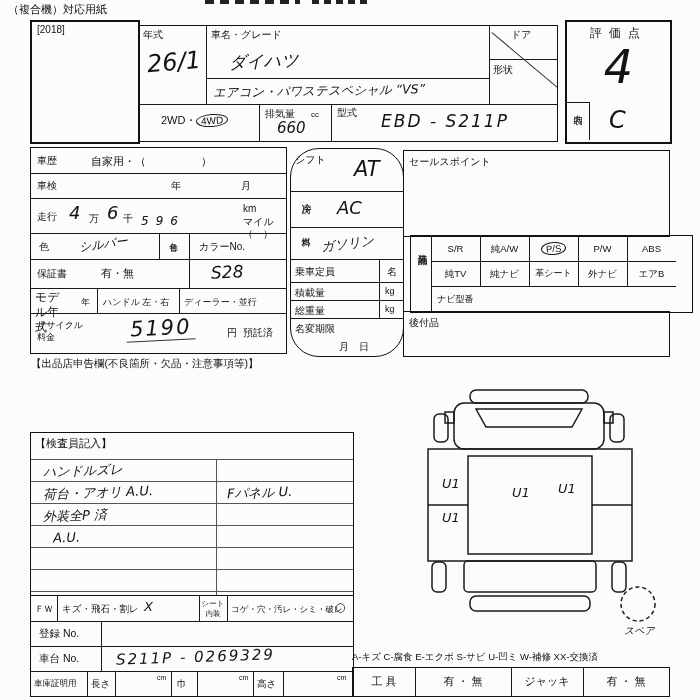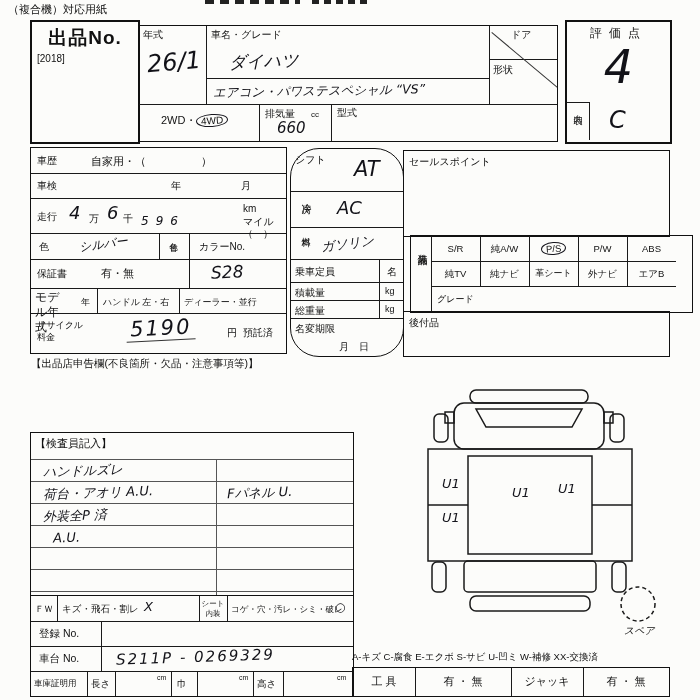--- a/index.html
+++ b/index.html
@@ -19,21 +19,20 @@
   svg text{font-family:"DejaVu Sans","Liberation Sans",sans-serif;font-style:italic;}
 </style>
 </head>
 <body>
 
 <div class="abs" style="left:8px;top:2px;font-size:11px;">（複合機）対応用紙</div>
 <div class="abs" style="left:205px;top:0;width:95px;height:4px;background:repeating-linear-gradient(90deg,#222 0 9px,transparent 9px 15px);"></div>
 <div class="abs" style="left:312px;top:0;width:55px;height:4px;background:repeating-linear-gradient(90deg,#222 0 7px,transparent 7px 12px);"></div>
 
 <div class="abs b2" style="left:30px;top:20px;width:106px;height:120px;">
-  <div class="ctr" style="font-size:19px;font-weight:bold;margin-top:3px;letter-spacing:1px;">出品No.</div>
   <div style="font-size:10px;margin-left:5px;margin-top:2px;">[2018]</div>
 </div>
 
 <div class="abs b15" style="left:138px;top:25px;width:418px;height:115px;overflow:hidden;">
   <div class="ln" style="left:0;top:78px;width:418px;height:1px;"></div>
   <div class="ln" style="left:67px;top:0;width:1px;height:78px;"></div>
   <div class="ln" style="left:350px;top:0;width:1px;height:78px;"></div>
   <div class="ln" style="left:67px;top:52px;width:283px;height:1px;"></div>
   <div class="ln" style="left:350px;top:33px;width:68px;height:1px;"></div>
   <div class="ln" style="left:120px;top:78px;width:1px;height:37px;"></div>
@@ -45,20 +44,21 @@
   <div class="abs" style="left:72px;top:2px;font-size:10px;">車名・グレード</div>
   <div class="abs hand" style="left:90px;top:24px;font-size:17px;transform:rotate(-2deg);">ダイハツ</div>
   <div class="abs hand nowrap" style="left:74px;top:57px;font-size:12.5px;transform:rotate(-1deg);">エアコン・パワステスペシャル “VS”</div>
   <div class="abs" style="left:372px;top:2px;font-size:10px;">ドア</div>
   <div class="abs" style="left:354px;top:37px;font-size:10px;">形状</div>
   <div class="abs nowrap" style="left:22px;top:87px;font-size:11px;"><span>2WD・</span><span class="circle" style="font-size:10px;"><span>4WD</span></span></div>
   <div class="abs" style="left:126px;top:81px;font-size:10px;">排気量</div>
   <div class="abs" style="left:172px;top:84px;font-size:8px;">cc</div>
   <div class="abs hand" style="left:138px;top:93px;font-size:15px;">660</div>
   <div class="abs" style="left:198px;top:80px;font-size:10px;">型式</div>
+  <div class="abs hand nowrap" style="left:242px;top:85px;font-size:17px;letter-spacing:2px;">EBD - S211P</div>
 </div>
 
 <div class="abs b2" style="left:565px;top:20px;width:103px;height:120px;">
   <div class="ctr" style="margin-top:3px;font-size:12px;letter-spacing:7px;">評価点</div>
   <div class="abs hand ctr" style="left:0;right:0;top:18px;font-size:46px;">4</div>
   <div class="ln" style="left:0;top:80px;width:22px;height:1px;"></div>
   <div class="ln" style="left:22px;top:80px;width:1px;height:38px;"></div>
   <div class="abs vert" style="left:4px;top:85px;font-size:9.5px;">内装</div>
   <div class="abs hand" style="left:42px;top:84px;font-size:24px;">C</div>
 </div>
@@ -155,21 +155,21 @@
   <div class="abs ctr" style="left:20px;top:0;width:49px;line-height:25px;font-size:9.5px;">S/R</div>
   <div class="abs ctr" style="left:69px;top:0;width:49px;line-height:25px;font-size:9.5px;">純A/W</div>
   <div class="abs ctr" style="left:118px;top:0;width:49px;line-height:25px;font-size:9.5px;"><span class="circle" style="line-height:normal;"><span>P/S</span></span></div>
   <div class="abs ctr" style="left:167px;top:0;width:49px;line-height:25px;font-size:9.5px;">P/W</div>
   <div class="abs ctr" style="left:216px;top:0;width:49px;line-height:25px;font-size:9.5px;">ABS</div>
   <div class="abs ctr" style="left:20px;top:25px;width:49px;line-height:25px;font-size:9.5px;">純TV</div>
   <div class="abs ctr" style="left:69px;top:25px;width:49px;line-height:25px;font-size:9.5px;">純ナビ</div>
   <div class="abs ctr" style="left:118px;top:25px;width:49px;line-height:25px;font-size:9px;">革シート</div>
   <div class="abs ctr" style="left:167px;top:25px;width:49px;line-height:25px;font-size:9.5px;">外ナビ</div>
   <div class="abs ctr" style="left:216px;top:25px;width:49px;line-height:25px;font-size:9.5px;">エアB</div>
-  <div class="abs" style="left:26px;top:57px;font-size:9px;">グレード</div>
+  <div class="abs" style="left:26px;top:57px;font-size:9px;">ナビ型番</div>
 </div>
 
 <div class="abs b15" style="left:403px;top:311px;width:265px;height:44px;">
   <div class="abs" style="left:5px;top:4px;font-size:10px;font-family:Liberation Serif, serif;">後付品</div>
 </div>
 
 <div class="abs b15" style="left:30px;top:432px;width:322px;height:162px;">
   <div class="abs" style="left:4px;top:3px;font-size:11px;">【検査員記入】</div>
   <div class="lnl" style="left:0;top:26px;width:322px;height:1px;"></div>
   <div class="lnl" style="left:0;top:48px;width:322px;height:1px;"></div>

